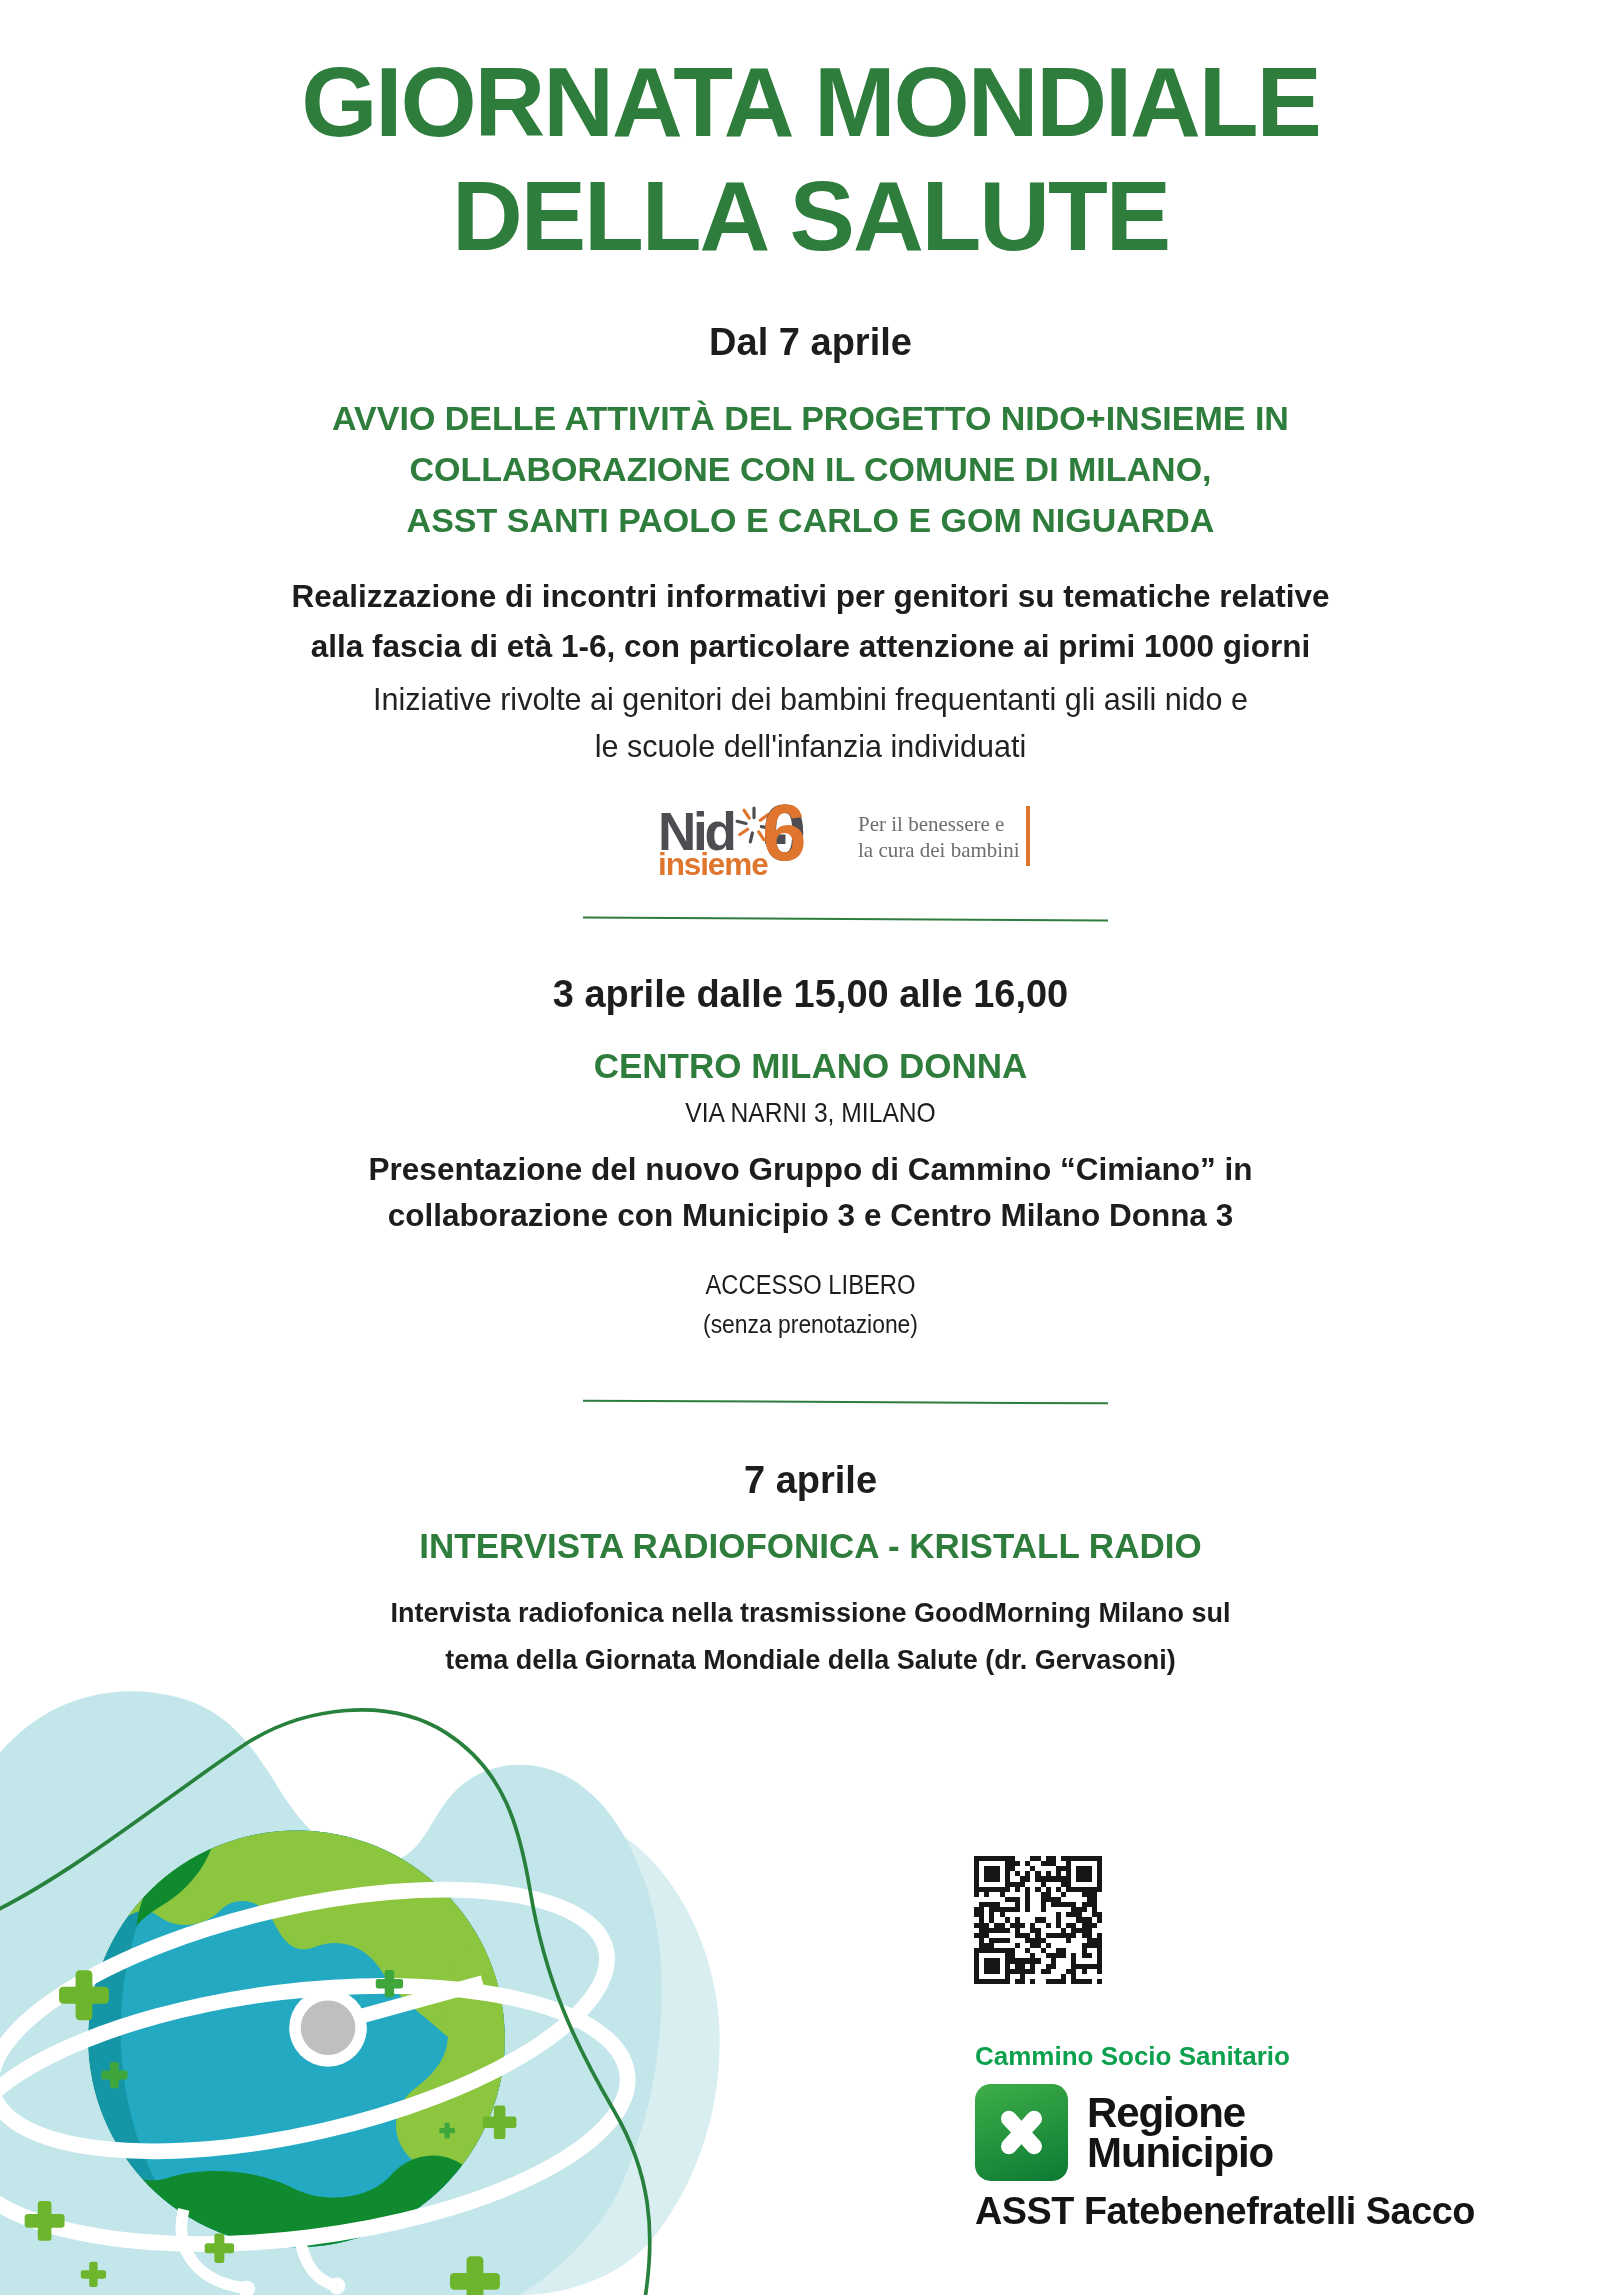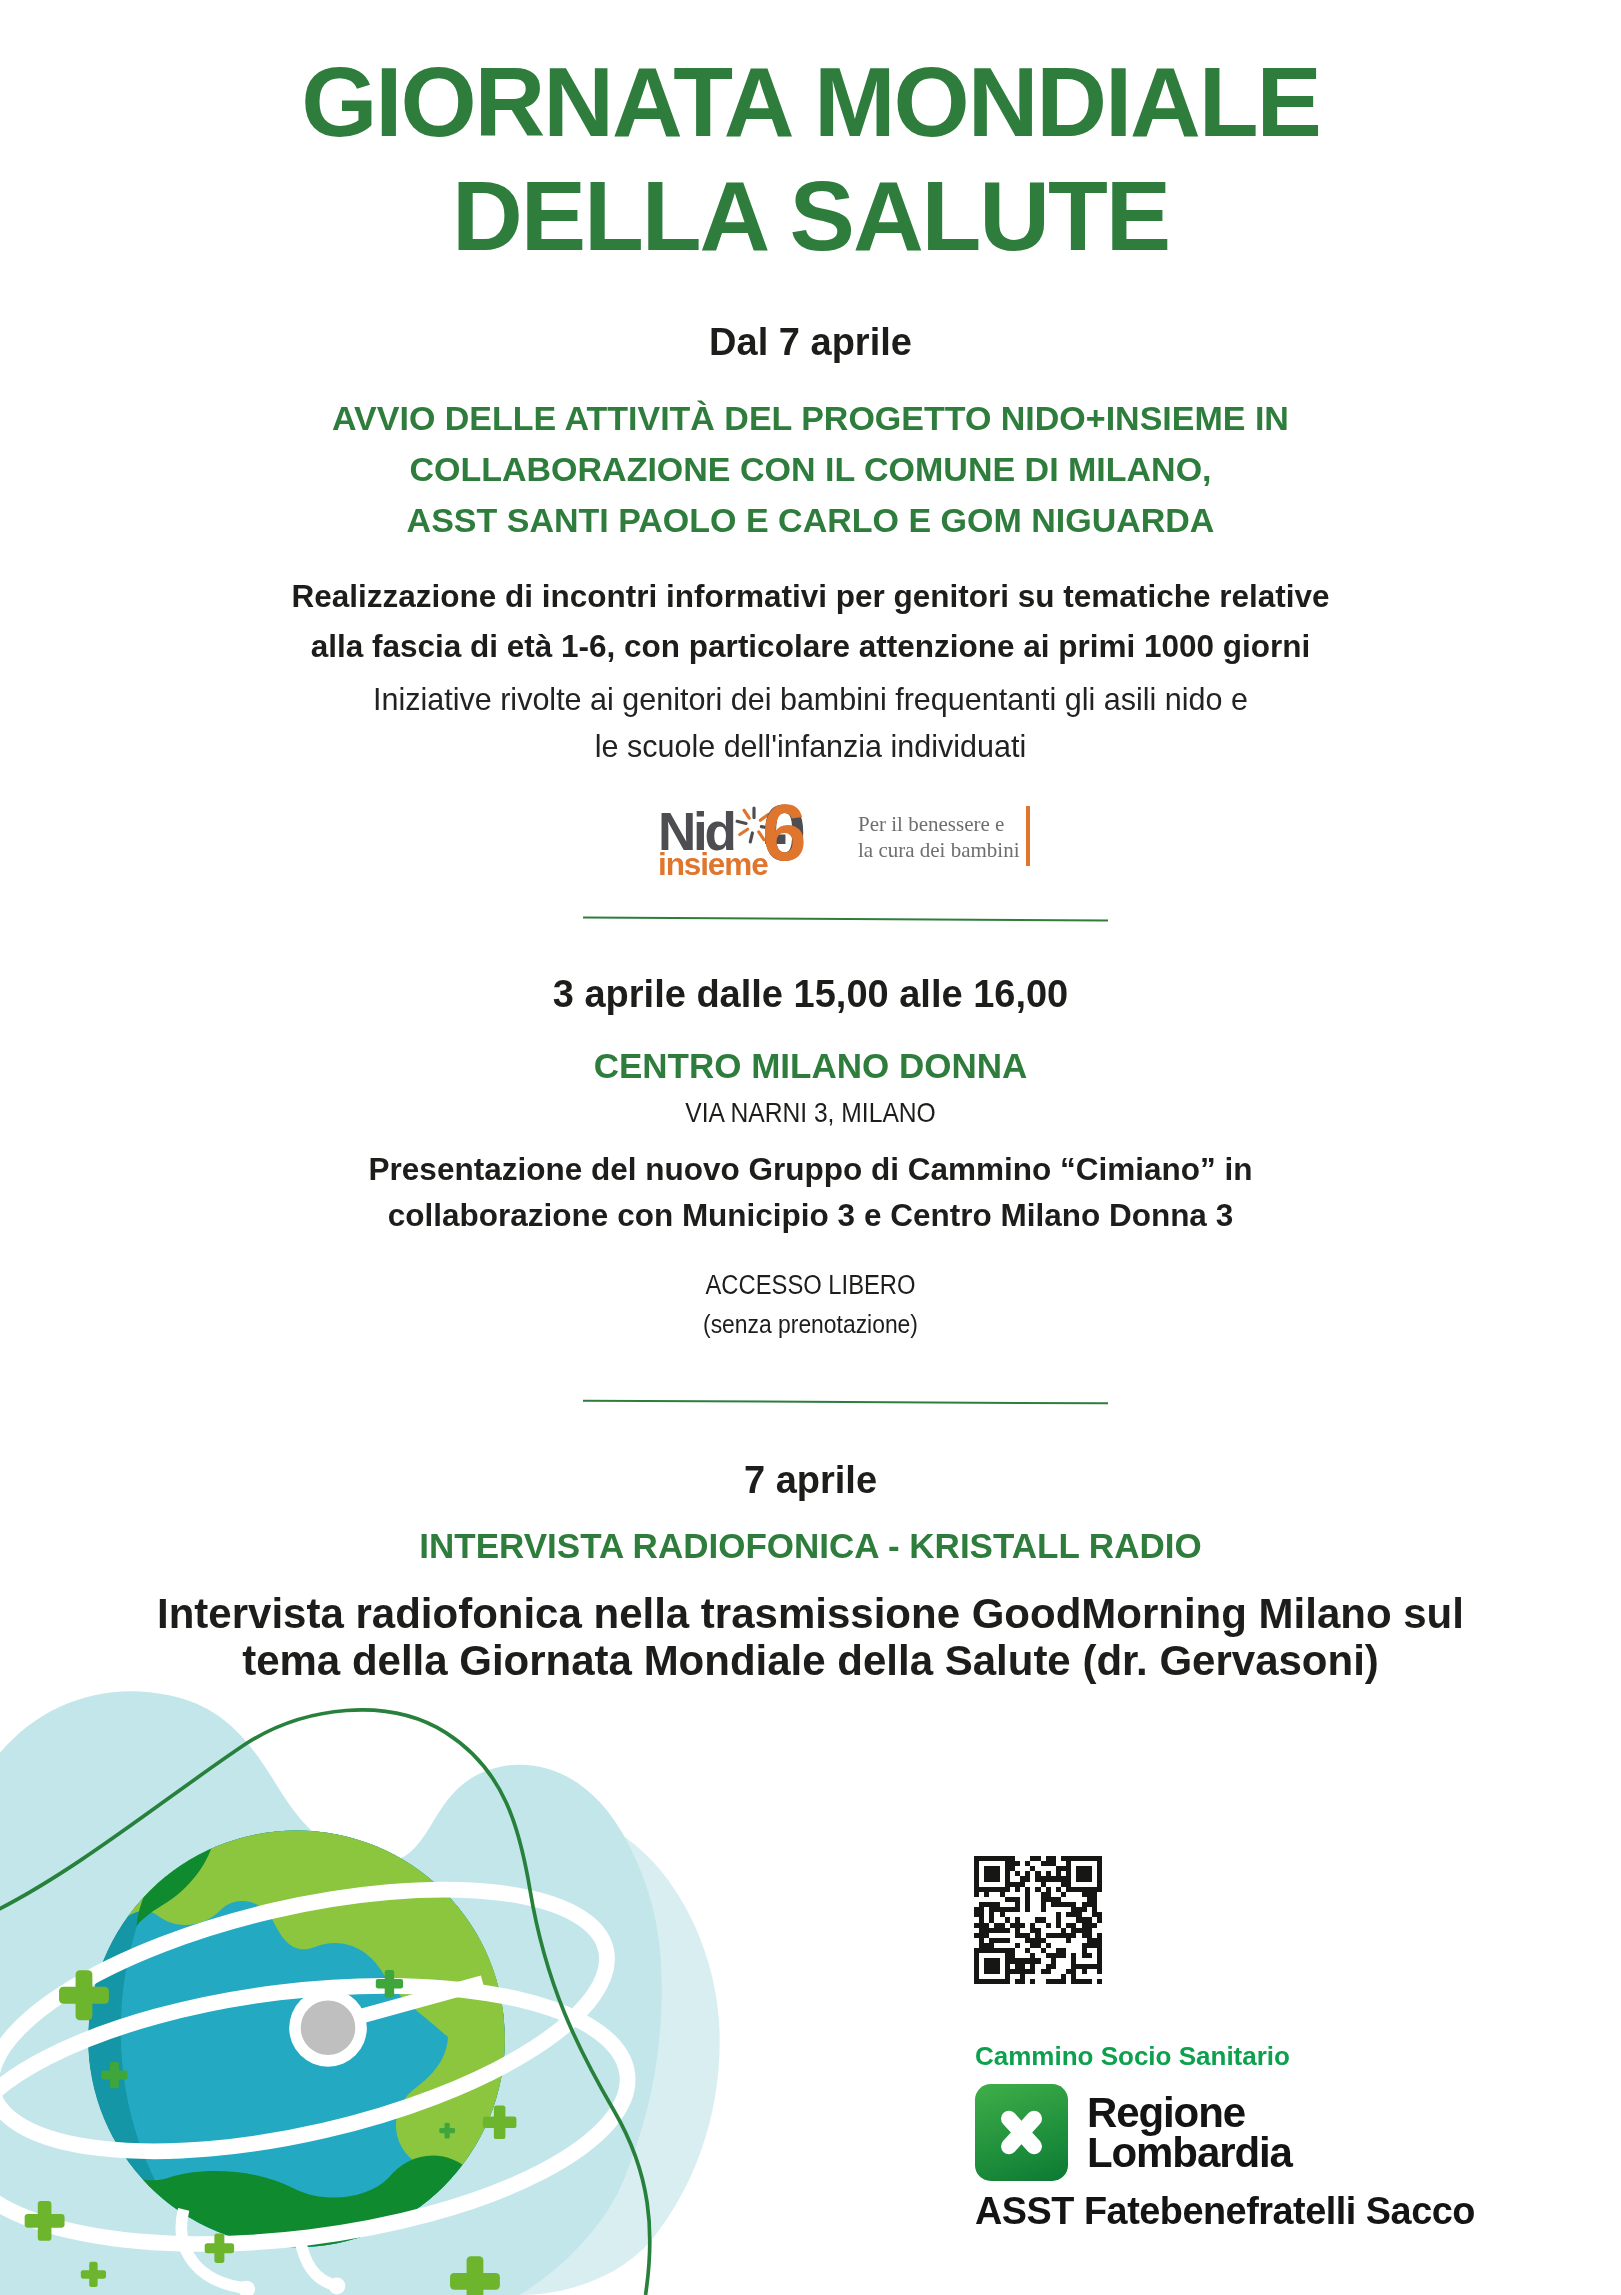--- a/index.html
+++ b/index.html
@@ -37,21 +37,21 @@
 
   .d-cmd{top:973px;}
   .venue{top:1046px;font-weight:bold;font-size:35px;color:#2e7d3c;}
   .address{top:1097px;font-size:28px;transform:scaleX(.88);}
   .bold2{top:1146px;font-weight:bold;font-size:31.5px;line-height:46px;}
   .access{top:1270px;font-size:27px;transform:scaleX(.88);}
   .note{top:1309px;font-size:26px;transform:scaleX(.88);}
 
   .d-radio{top:1459px;}
   .gh-radio{top:1526px;font-weight:bold;font-size:35px;color:#2e7d3c;}
-  .bold3{top:1590px;font-weight:bold;font-size:42px;line-height:47px;}
+  .bold3{top:1590px;font-weight:bold;font-size:27px;line-height:47px;}
 
   .illu{position:absolute;left:0;top:1653px;width:761px;height:642px;}
 
   .qr{position:absolute;left:974px;top:1856px;width:128px;height:128px;background:#fff;
       display:grid;grid-template-rows:repeat(25,1fr);grid-template-columns:repeat(25,1fr);}
   .qr i{background:#161615;}
   .qrcap{position:absolute;left:1145px;top:1834px;font-size:35px;line-height:54px;color:#3c3c3b;}
 
   .sistema{position:absolute;left:975px;top:2041px;font-size:26px;font-weight:bold;color:#0da14e;}
   .regione{position:absolute;left:975px;top:2084px;display:flex;align-items:center;gap:19px;}
@@ -550,19 +550,19 @@
   <div class="regione">
     <span class="rlbadge">
       <svg width="63" height="63" viewBox="0 0 100 100">
         <g stroke="#ffffff" stroke-width="25" stroke-linecap="round">
           <line x1="30" y1="28" x2="70" y2="72"></line>
           <line x1="70" y1="28" x2="30" y2="72"></line>
         </g>
       </svg>
     </span>
     <span class="rltext pre">Regione
-Lombardia</span>
+Municipio</span>
   </div>
 
   <div class="asst">ASST Fatebenefratelli Sacco</div>
 
 </div>
 
 
 </body></html>

